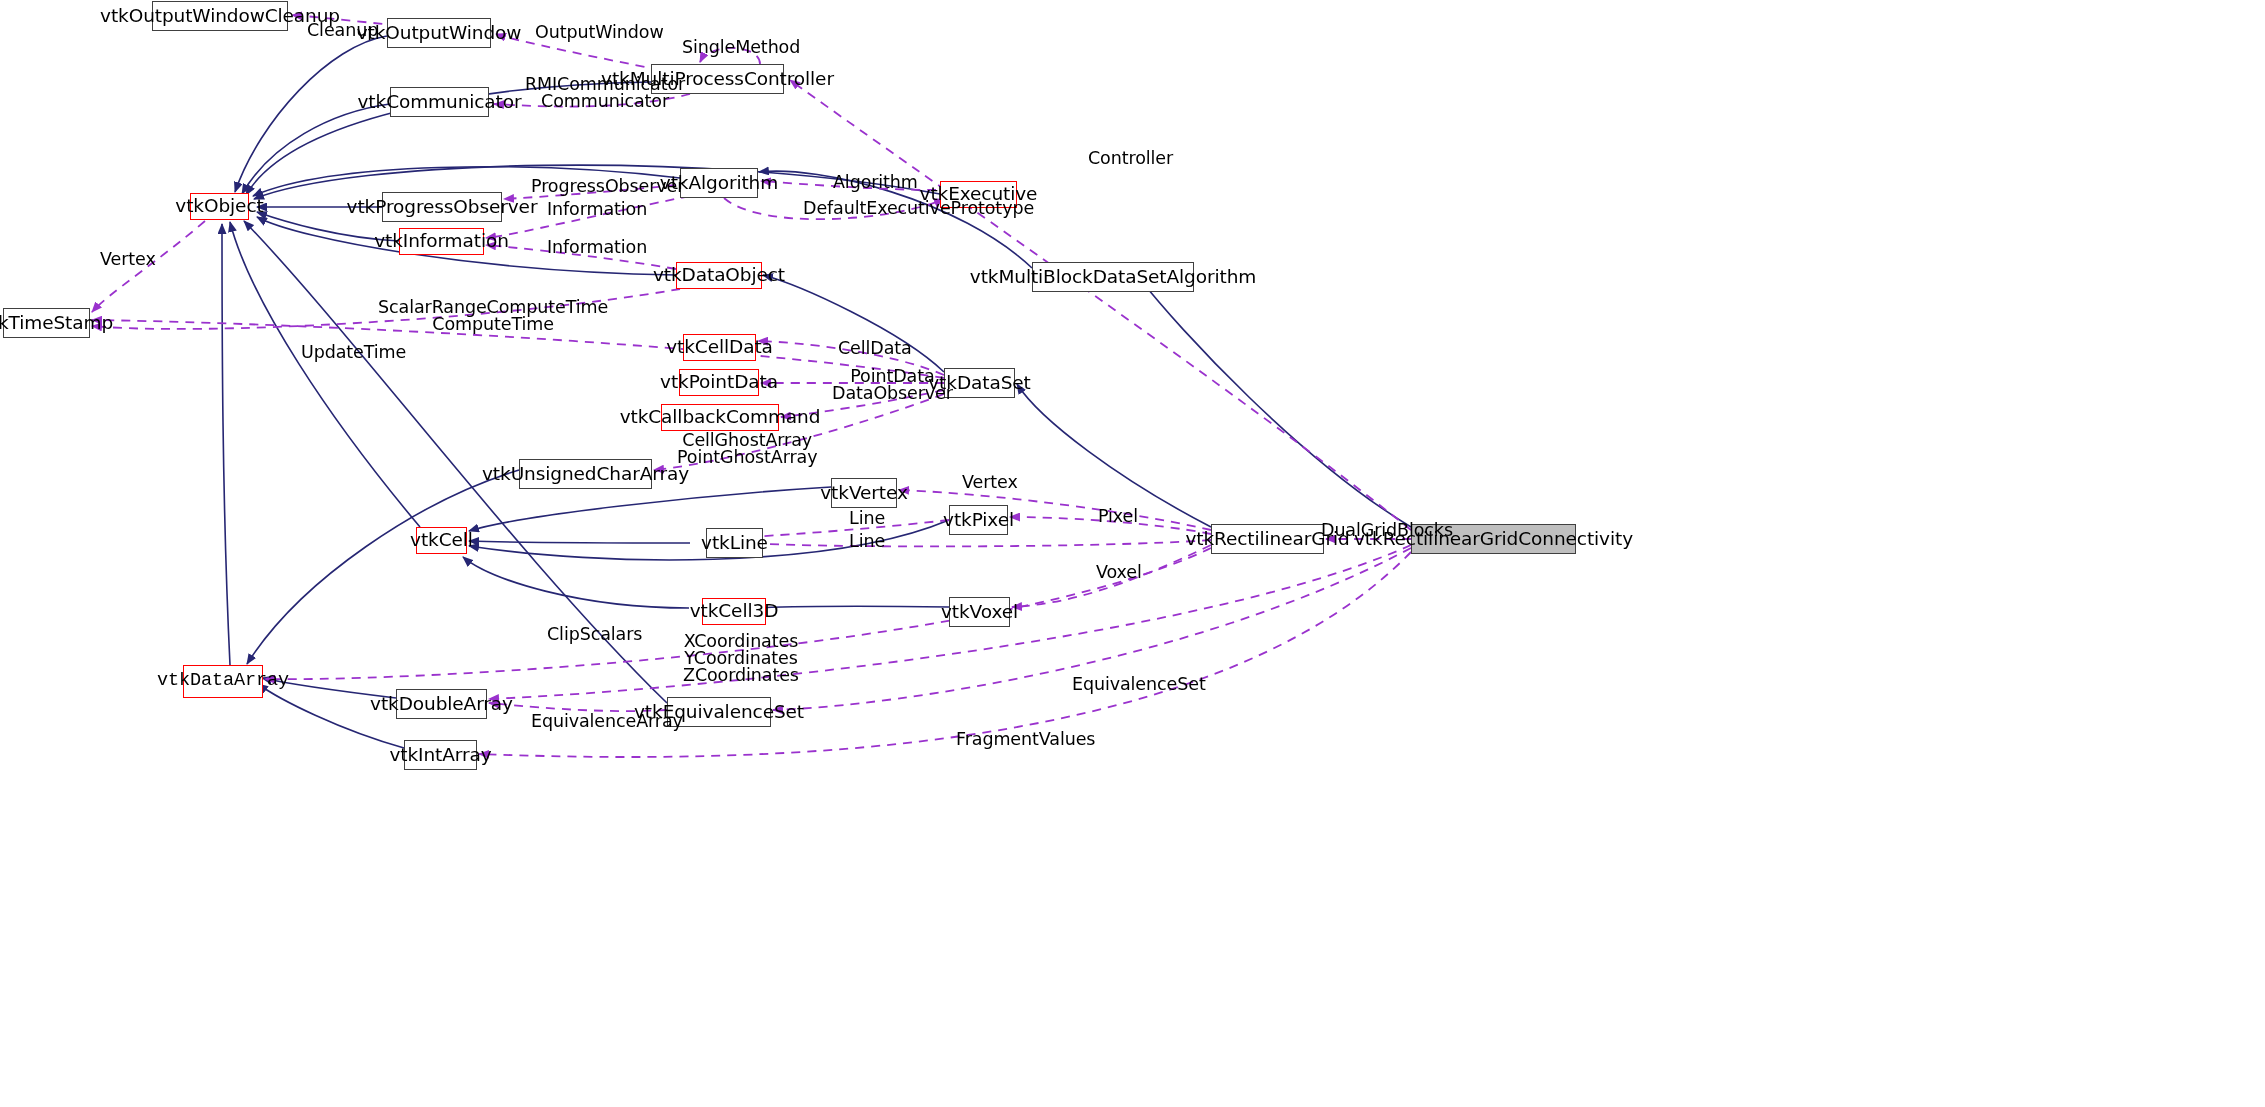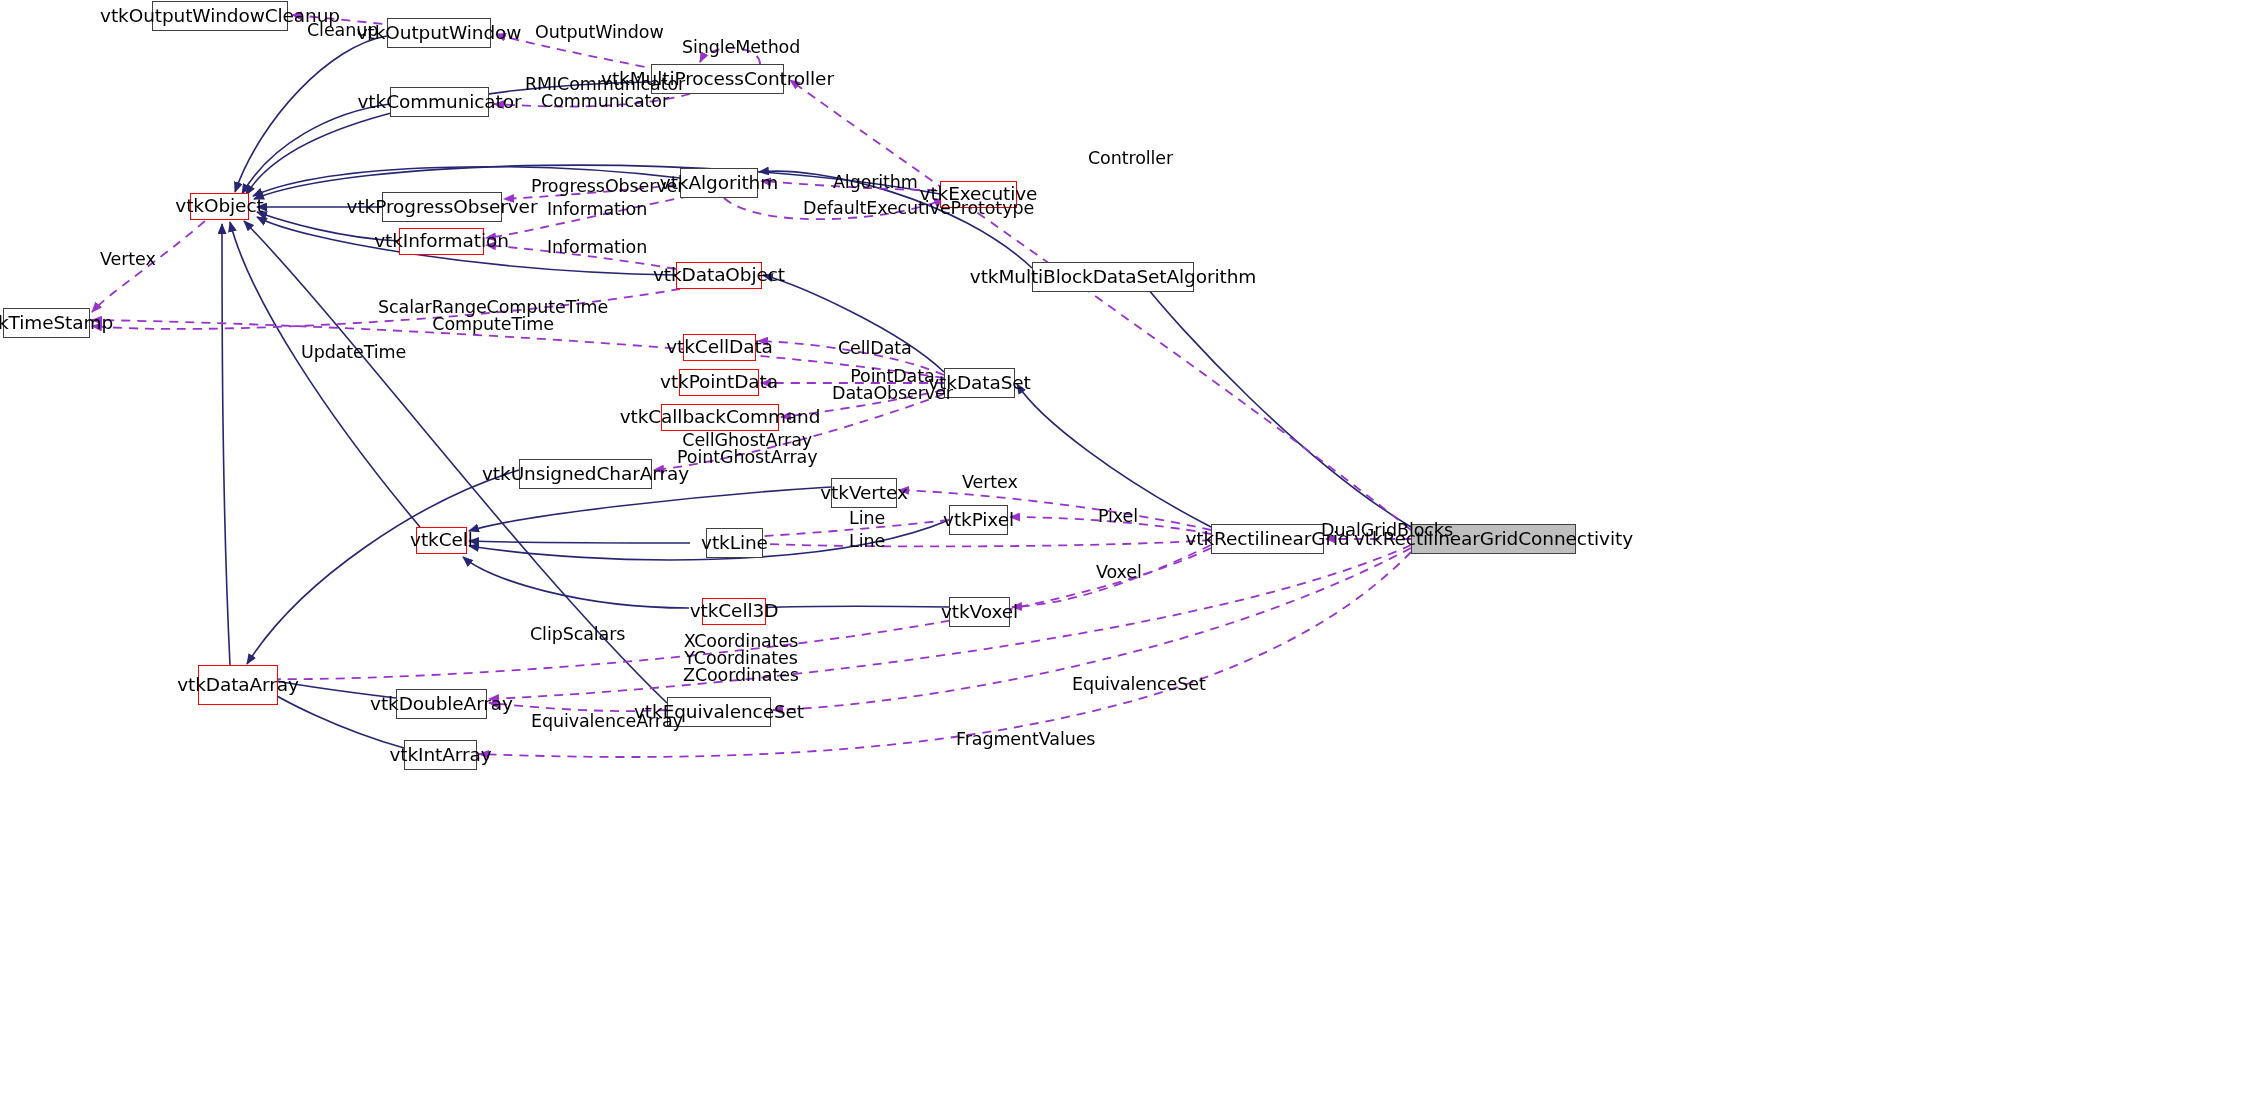--- a/index.html
+++ b/index.html
@@ -171,21 +171,21 @@
   <div class="node plain" style="left:690px;top:528px;width:57px;margin-left:16px;">vtkLine</div>
 
   <div class="node plain" style="left:1211px;top:524px;width:113px;">vtkRectilinearGrid</div>
 
   <div class="node current" style="left:1411px;top:524px;width:165px;">vtkRectilinearGridConnectivity</div>
 
   <div class="node red" style="left:702px;top:598px;width:64px;height:27px;">vtkCell3D</div>
 
   <div class="node plain" style="left:949px;top:597px;width:61px;">vtkVoxel</div>
 
-  <div class="node red" style="left:198px;top:665px;width:80px;height:40px;">vtkDataArray</div>
+  <div class="node red" style="left:183px;top:665px;width:80px;height:33px;font-family:Liberation Mono, monospace;">vtkDataArray</div>
 
   <div class="node plain" style="left:396px;top:689px;width:91px;">vtkDoubleArray</div>
 
   <div class="node plain" style="left:667px;top:697px;width:104px;">vtkEquivalenceSet</div>
 
   <div class="node plain" style="left:404px;top:740px;width:73px;">vtkIntArray</div>
 
   <div class="edge-label" style="left:307px;top:22px;text-align:center;">Cleanup</div>
 
   <div class="edge-label" style="left:535px;top:24px;">OutputWindow</div>
@@ -227,21 +227,21 @@
   <div class="edge-label" style="left:849px;top:510px;">Line</div>
 
   <div class="edge-label" style="left:1098px;top:508px;">Pixel</div>
 
   <div class="edge-label" style="left:849px;top:533px;">Line</div>
 
   <div class="edge-label" style="left:1321px;top:522px;">DualGridBlocks</div>
 
   <div class="edge-label" style="left:1096px;top:564px;">Voxel</div>
 
-  <div class="edge-label" style="left:530px;top:626px;">ClipScalars</div>
+  <div class="edge-label" style="left:547px;top:626px;">ClipScalars</div>
 
   <div class="edge-label" style="left:683px;top:633px;text-align:center;">XCoordinates
 YCoordinates
 ZCoordinates</div>
 
   <div class="edge-label" style="left:1072px;top:676px;">EquivalenceSet</div>
 
   <div class="edge-label" style="left:531px;top:713px;">EquivalenceArray</div>
 
   <div class="edge-label" style="left:938px;top:731px;margin-left:18px;">FragmentValues</div>

